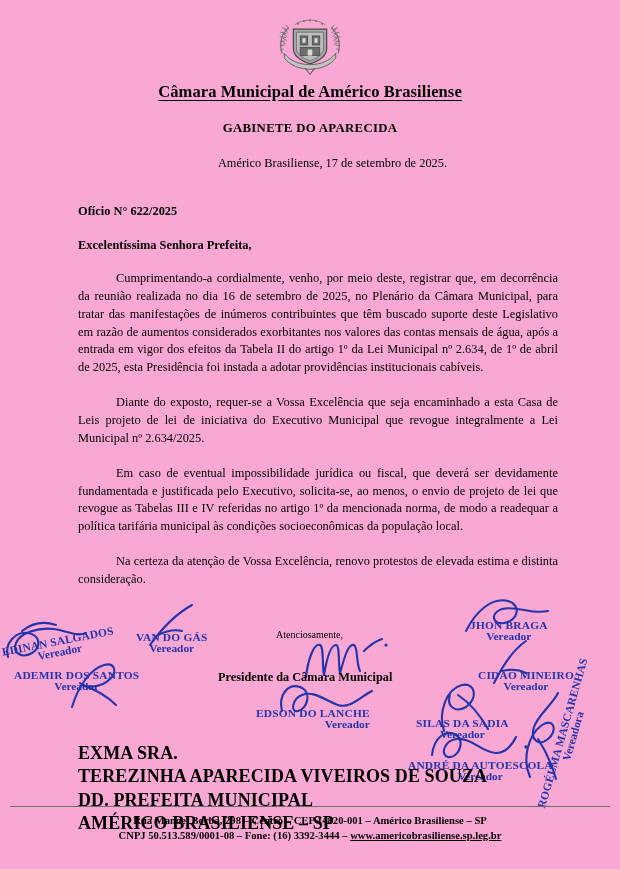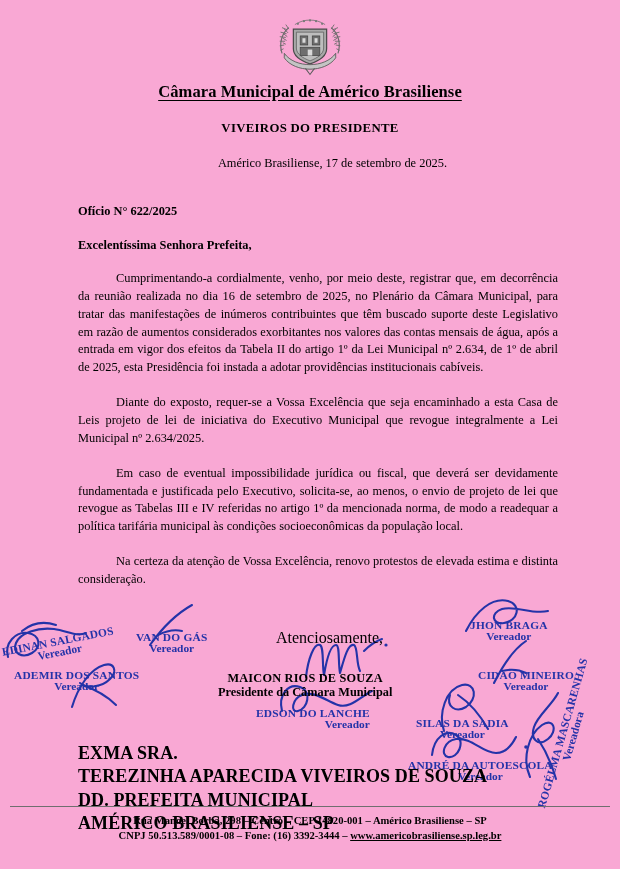--- a/index.html
+++ b/index.html
@@ -109,21 +109,21 @@
     color: #000000;
   }
   .sig.president .name {
     font-size: 12.3px;
   }
   .sig.president .role {
     font-size: 12.3px;
   }
   .closing {
     position: absolute;
-    font-size: 16px;
+    font-size: 10px;
     color: #000000;
   }
   .scribble {
     position: absolute;
     pointer-events: none;
   }
   .scribble path {
     fill: none;
     stroke: #2433a8;
     stroke-width: 2.1;
@@ -205,21 +205,21 @@
         <rect x="47" y="47" width="6" height="8"></rect>
       </g>
 
       <g stroke="#5c5c5c" fill="#c4c4c4" stroke-width="1.2">
         <path d="M16 52 C30 72 70 72 84 52 L84 58 C70 78 30 78 16 58 Z"></path>
       </g>
       <path d="M44 72 L50 80 L56 72" fill="none" stroke="#5c5c5c" stroke-width="1.4"></path>
     </svg>
 
     <div class="org-title">Câmara Municipal de Américo Brasiliense</div>
-    <div class="dept-title">VIVEIROS DO PRESIDENTE</div>
+    <div class="dept-title">GABINETE DO APARECIDA</div>
     <div class="place-date">Américo Brasiliense, 17 de setembro de 2025.</div>
   </div>
 
   <div class="body-wrap">
     <div class="oficio-num">Ofício N° 622/2025</div>
     <div class="vocative">Excelentíssima Senhora Prefeita,</div>
 
     <p class="para">Cumprimentando-a cordialmente, venho, por meio deste, registrar que, em decorrência da reunião realizada no dia 16 de setembro de 2025, no Plenário da Câmara Municipal, para tratar das manifestações de inúmeros contribuintes que têm buscado suporte deste Legislativo em razão de aumentos considerados exorbitantes nos valores das contas mensais de água, após a entrada em vigor dos efeitos da Tabela II do artigo 1º da Lei Municipal nº 2.634, de 1º de abril de 2025, esta Presidência foi instada a adotar providências institucionais cabíveis.</p>
     <p class="para">Diante do exposto, requer-se a Vossa Excelência que seja encaminhado a esta Casa de Leis projeto de lei de iniciativa do Executivo Municipal que revogue integralmente a Lei Municipal nº 2.634/2025.</p>
     <p class="para">Em caso de eventual impossibilidade jurídica ou fiscal, que deverá ser devidamente fundamentada e justificada pelo Executivo, solicita-se, ao menos, o envio de projeto de lei que revogue as Tabelas III e IV referidas no artigo 1º da mencionada norma, de modo a readequar a política tarifária municipal às condições socioeconômicas da população local.</p>
@@ -288,21 +288,20 @@
       <span class="name">ADEMIR DOS SANTOS</span>
       <span class="role">Vereador</span>
     </div>
 
     <div class="sig" style="left:136px; top:38px;">
       <span class="name">VAN DO GÁS</span>
       <span class="role">Vereador</span>
     </div>
 
     <div class="sig president" style="left:218px; top:78px;">
-      <span class="name">MAICON RIOS DE SOUZA</span>
       <span class="role">Presidente da Câmara Municipal</span>
     </div>
 
     <div class="sig" style="left:256px; top:114px;text-align:right;">
       <span class="name">EDSON DO LANCHE</span>
       <span class="role">Vereador</span>
     </div>
 
     <div class="sig" style="left:470px; top:26px;">
       <span class="name">JHON BRAGA</span>

